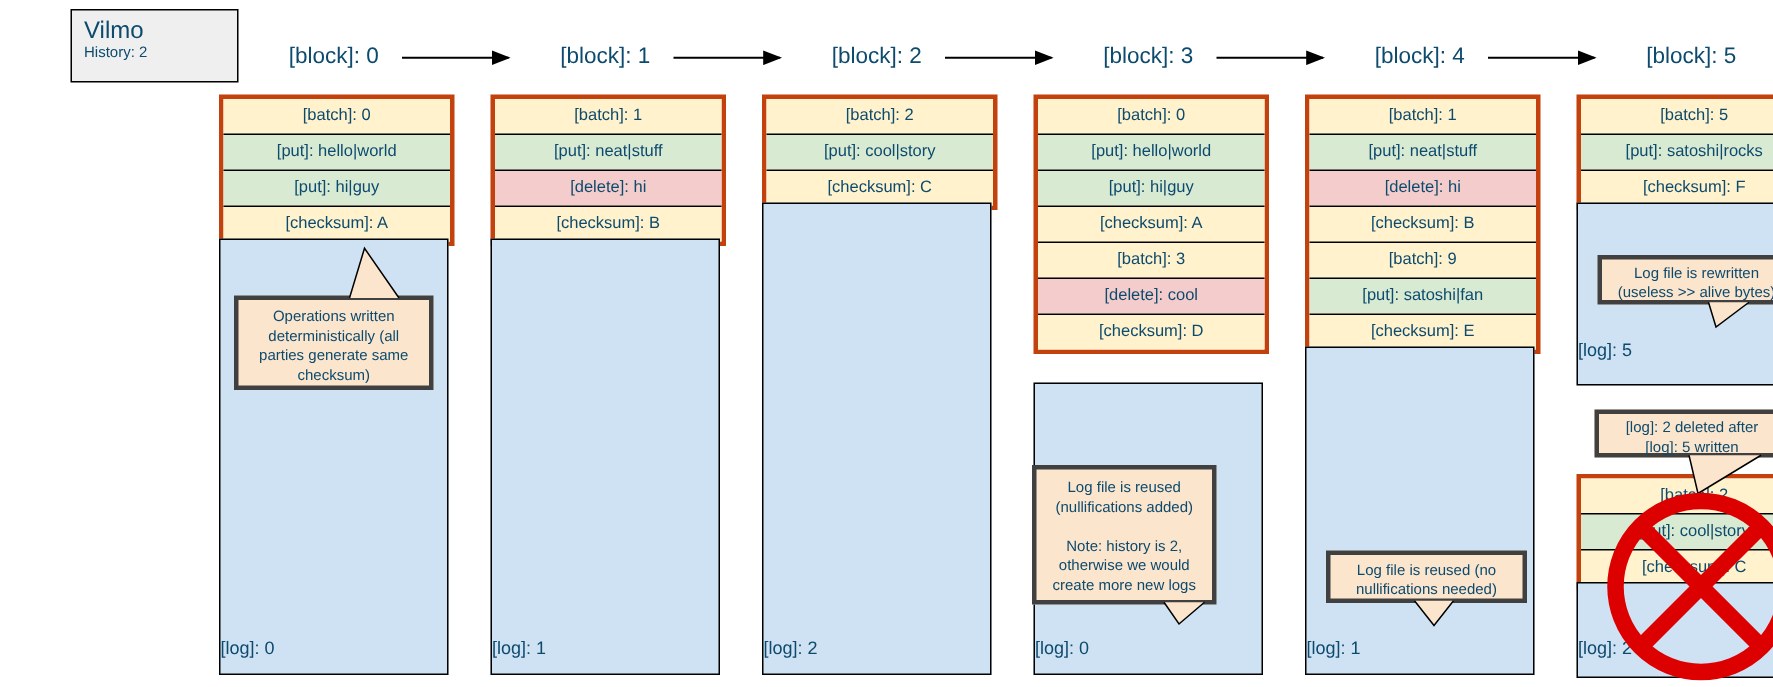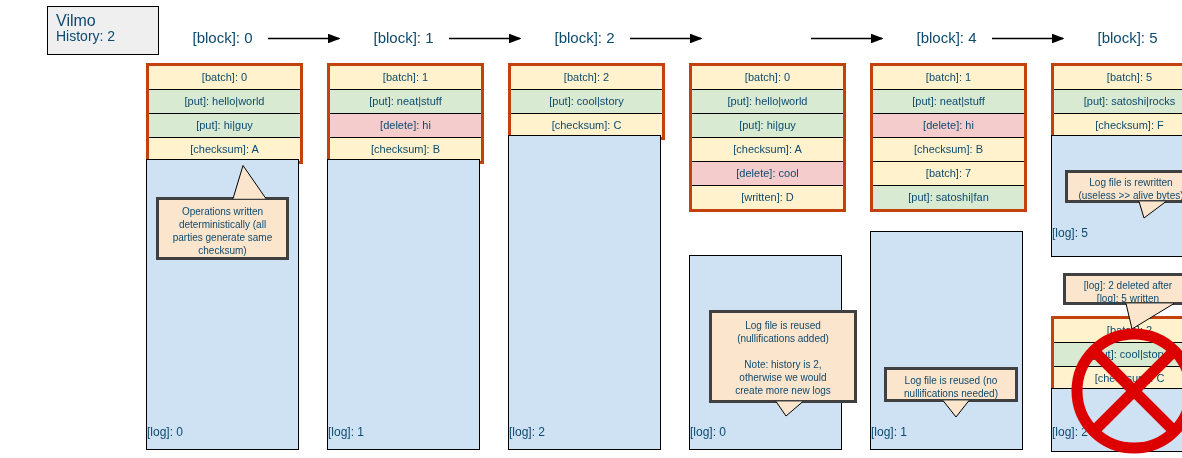--- a/index.html
+++ b/index.html
@@ -6,21 +6,21 @@
   .canvas{
     position:relative;width:1182px;height:458px;background:#fff;overflow:hidden;
     font-family:"Liberation Sans","DejaVu Sans",sans-serif;color:#0c4a6e;margin-left:36px;
   }
   .legend{
     position:absolute;left:11px;top:6px;width:112px;height:49px;
     background:#efefef;border:1.5px solid #000;box-sizing:border-box;
     padding:5px 0 0 8px;
   }
   .legend-title{font-size:16px;line-height:18px;}
-  .legend-sub{font-size:14px;line-height:12px;}
+  .legend-sub{font-size:10px;line-height:12px;}
   .hdr{
     position:absolute;top:29px;width:153px;height:18px;
     font-size:15px;line-height:18px;text-align:center;
   }
   .stack{
     position:absolute;width:151px;border:3px solid #c2410c;background:#fff;
   }
   .op-row{
     height:23px;line-height:23px;border-top:1px solid #000;
     font-size:11px;text-align:center;overflow:hidden;
@@ -49,20 +49,21 @@
 <div class="canvas">
 
   <div class="legend">
     <div class="legend-title">Vilmo</div>
     <div class="legend-sub">History: 2</div>
   </div>
 
   <div class="hdr" style="left:110px">[block]: 0</div>
   <div class="hdr" style="left:291px">[block]: 1</div>
   <div class="hdr" style="left:472px">[block]: 2</div>
+  <div class="hdr" style="left:653px">[block]: 3</div>
   <div class="hdr" style="left:834px">[block]: 4</div>
   <div class="hdr" style="left:1015px">[block]: 5</div>
 
   <div class="stack" style="left:110px;top:63px">
     <div class="op-row c-batch">[batch]: 0</div>
     <div class="op-row c-put">[put]: hello|world</div>
     <div class="op-row c-put">[put]: hi|guy</div>
     <div class="op-row c-batch">[checksum]: A</div>
   </div>
   <div class="logbox" style="left:110px;top:159px;height:289px">
@@ -90,40 +91,42 @@
   </div>
   <div class="logbox" style="left:472px;top:135px;height:313px">
     <div class="loglabel">[log]: 2</div>
   </div>
 
   <div class="stack" style="left:653px;top:63px">
     <div class="op-row c-batch">[batch]: 0</div>
     <div class="op-row c-put">[put]: hello|world</div>
     <div class="op-row c-put">[put]: hi|guy</div>
     <div class="op-row c-batch">[checksum]: A</div>
+    <div class="op-row c-batch">[batch]: 3</div>
     <div class="op-row c-delete">[delete]: cool</div>
-    <div class="op-row c-batch">[written]: D</div>
+    <div class="op-row c-batch">[checksum]: D</div>
   </div>
   <div class="logbox" style="left:653px;top:255px;height:193px">
     <div class="loglabel">[log]: 0</div>
   </div>
-  <div class="note" style="left:673px;top:310px;width:148px;height:93px;padding-top:6px">Log file is reused
+  <div class="note" style="left:652px;top:310px;width:123px;height:93px;padding-top:6px">Log file is reused
 (nullifications added)
 
 Note: history is 2,
 otherwise we would
 create more new logs</div>
 
   <div class="stack" style="left:834px;top:63px">
     <div class="op-row c-batch">[batch]: 1</div>
     <div class="op-row c-put">[put]: neat|stuff</div>
     <div class="op-row c-delete">[delete]: hi</div>
     <div class="op-row c-batch">[checksum]: B</div>
-    <div class="op-row c-batch">[batch]: 7</div>
+    <div class="op-row c-batch">[batch]: 9</div>
     <div class="op-row c-put">[put]: satoshi|fan</div>
+    <div class="op-row c-batch">[checksum]: E</div>
   </div>
   <div class="logbox" style="left:834px;top:231px;height:217px">
     <div class="loglabel">[log]: 1</div>
   </div>
   <div class="note" style="left:848px;top:367px;width:134px;height:35px;padding-top:4px">Log file is reused (no
 nullifications needed)</div>
 
   <div class="stack" style="left:1015px;top:63px">
     <div class="op-row c-batch">[batch]: 5</div>
     <div class="op-row c-put">[put]: satoshi|rocks</div>

